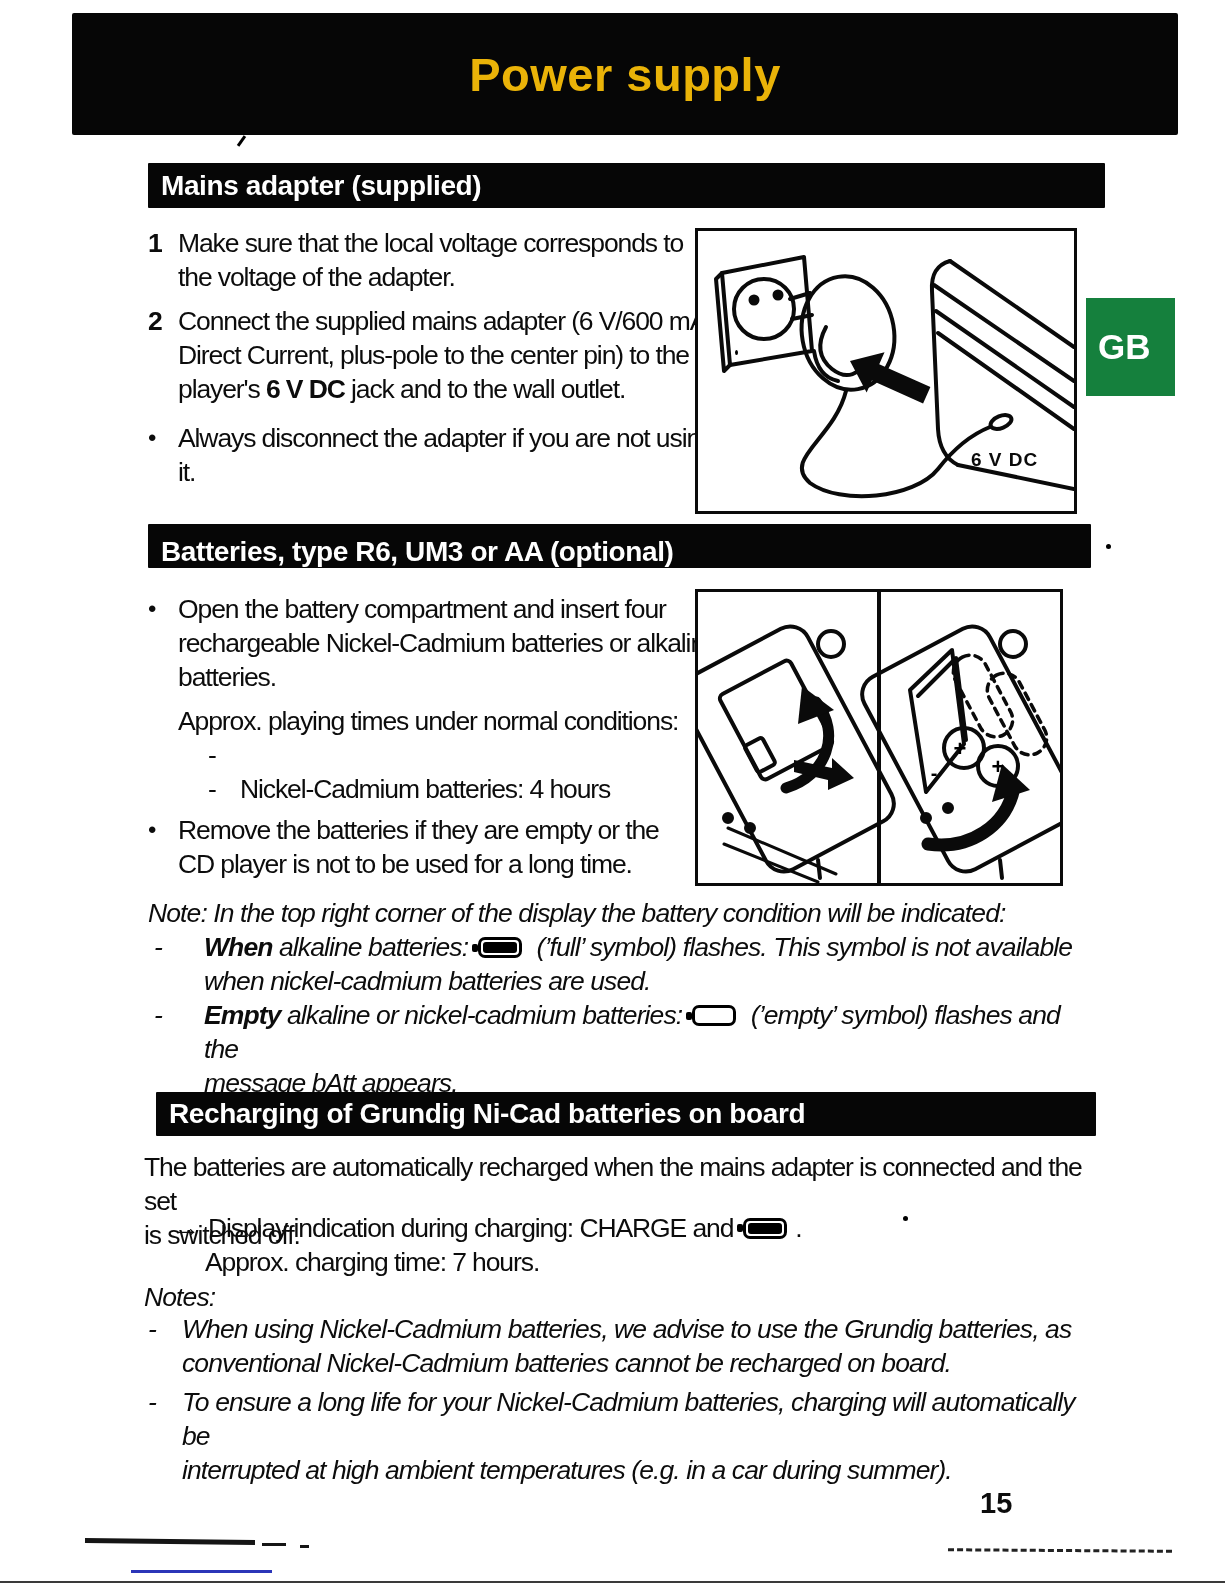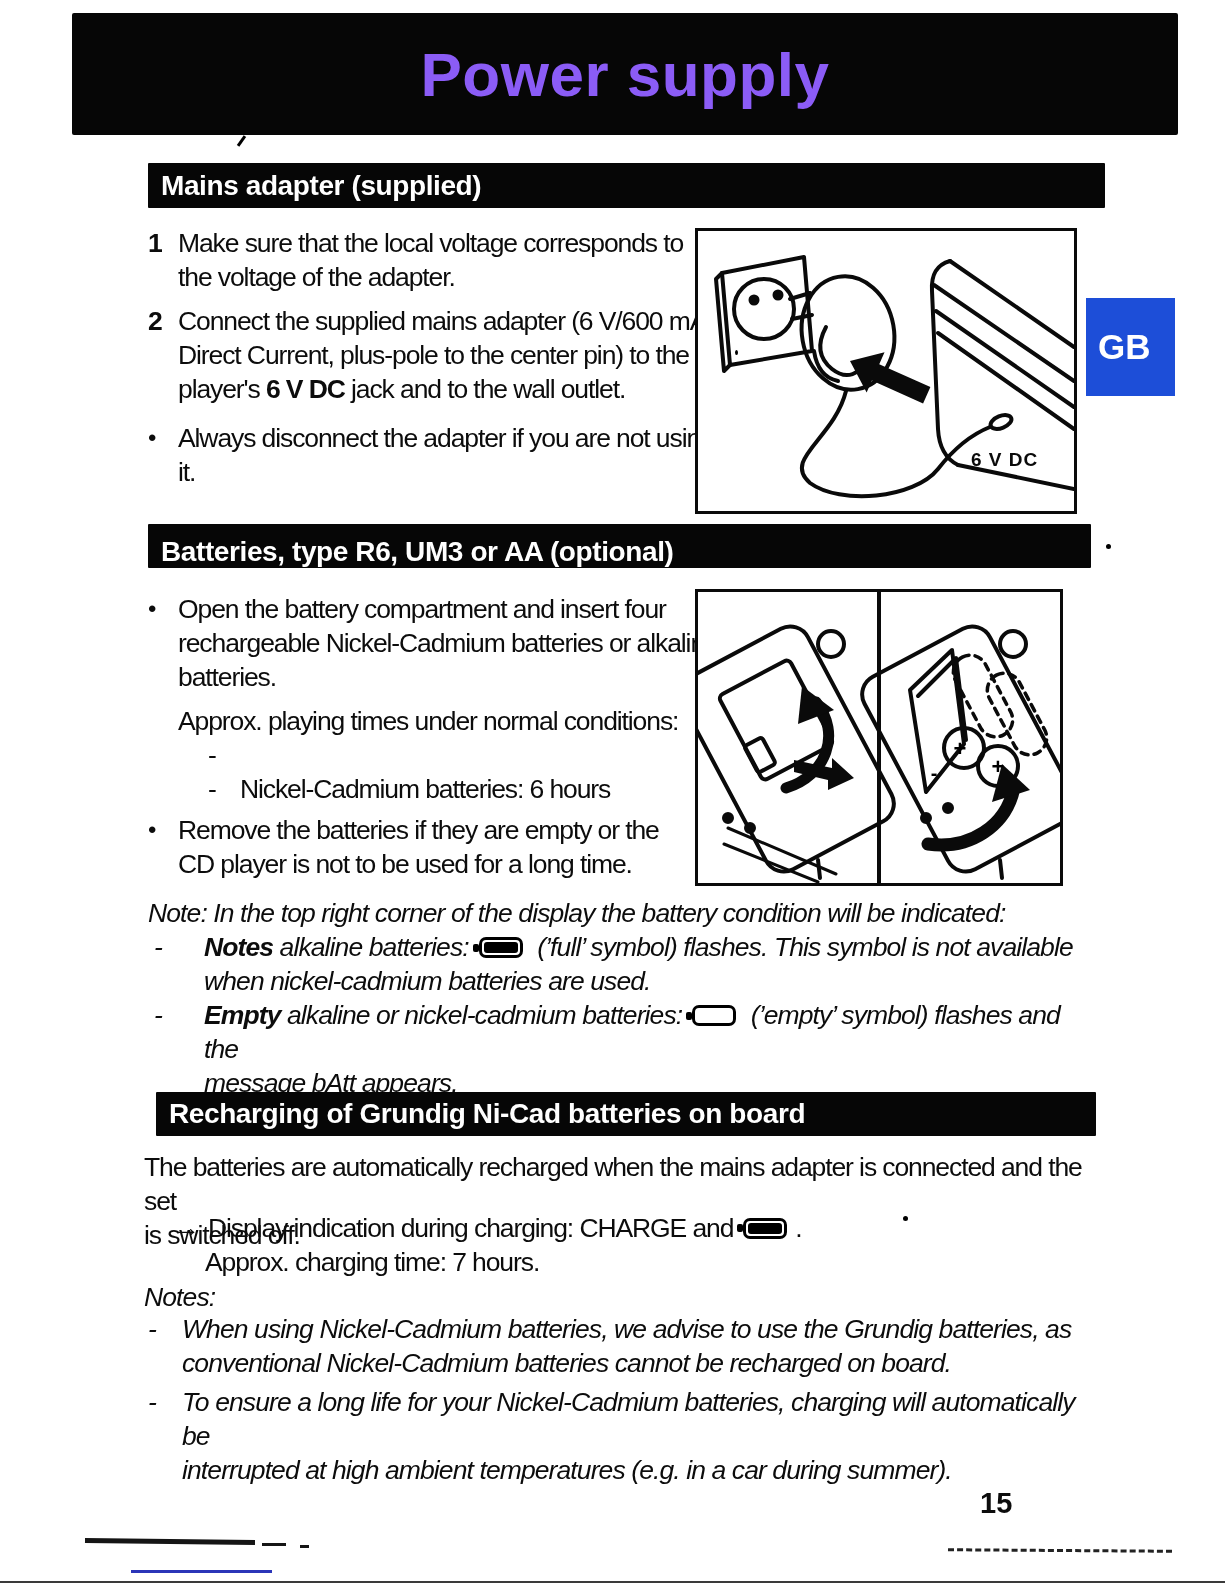--- a/index.html
+++ b/index.html
@@ -8,34 +8,34 @@
     background:#ffffff;overflow:hidden;
     font-family:"Liberation Sans",sans-serif;color:#0a0a0a;
   }
   
   .title-bar{
     position:absolute;left:72px;top:13px;width:1106px;height:122px;
     background:#060606;display:flex;align-items:center;justify-content:center;
     border-radius:2px;
   }
   .title-bar .t{
-    color:#8b5cf6;font-size:62px;font-weight:bold;letter-spacing:0.5px;
+    color:#eab308;font-size:47px;font-weight:bold;letter-spacing:0.5px;
   }
   .section-bar{
     position:absolute;background:#060606;color:#ffffff;
     font-weight:bold;font-size:28px;letter-spacing:-0.4px;
     display:flex;align-items:center;padding-left:13px;box-sizing:border-box;
     border-radius:1px;
   }
   .bar-mains{left:148px;top:163px;width:957px;height:45px;}
   .bar-batt {left:148px;top:524px;width:943px;height:44px;align-items:flex-end;}
   .bar-rech {left:148px;top:1092px;width:940px;height:44px;margin-left:8px;}
   .gb-badge{
     position:absolute;left:1086px;top:298px;width:89px;height:98px;
-    background:#1d4ed8;color:#fff;font-weight:bold;font-size:35px;
+    background:#15803d;color:#fff;font-weight:bold;font-size:35px;
     display:flex;align-items:center;padding-left:12px;box-sizing:border-box;
     letter-spacing:0px;
   }
   
   .bodytext{
     position:absolute;font-size:26.5px;line-height:34px;letter-spacing:-1.1px;
     color:#0c0c0c;
   }
   .txt{white-space:pre-line;}
   .row{display:flex;align-items:flex-start;}
@@ -189,21 +189,21 @@
 batteries.</span>
   </div>
 
   <div class="bodytext plist">
     <div class="txt">Approx. playing times under normal conditions:</div>
     <div class="drow">
       <span class="dmark">-</span>
     </div>
     <div class="drow">
       <span class="dmark">-</span>
-      <span>Nickel-Cadmium batteries: 6 hours</span>
+      <span>Nickel-Cadmium batteries: 4 hours</span>
     </div>
   </div>
 
   <div class="bodytext b-bullet2 row">
     <span class="bmark">•</span>
     <span class="txt">Remove the batteries if they are empty or the
 CD player is not to be used for a long time.</span>
   </div>
 
   <div class="figure fig2">
@@ -246,21 +246,21 @@
       <text x="262" y="164" font-size="22" font-weight="bold" text-anchor="middle">+</text>
       <text x="300" y="182" font-size="22" font-weight="bold" text-anchor="middle">+</text>
       <text x="236" y="188" font-size="20" font-weight="bold" text-anchor="middle">-</text>
     </svg>
   </div>
 
   <div class="bodytext italic note-block">
     <div class="txt">Note: In the top right corner of the display the battery condition will be indicated:</div>
     <div class="note-item">
       <span class="nmark">-</span>
-      <span class="txt"><span class="bi">Notes</span><span> alkaline batteries:</span><span class="batt batt-full"></span><span> (’full’ symbol) flashes. This symbol is not available
+      <span class="txt"><span class="bi">When</span><span> alkaline batteries:</span><span class="batt batt-full"></span><span> (’full’ symbol) flashes. This symbol is not available
 when nickel-cadmium batteries are used.</span></span>
     </div>
     <div class="note-item">
       <span class="nmark">-</span>
       <span class="txt"><span class="bi">Empty</span><span> alkaline or nickel-cadmium batteries:</span><span class="batt"></span><span> (’empty’ symbol) flashes and the
 message bAtt appears.</span></span>
     </div>
   </div>
 
   <div class="section-bar bar-rech">

